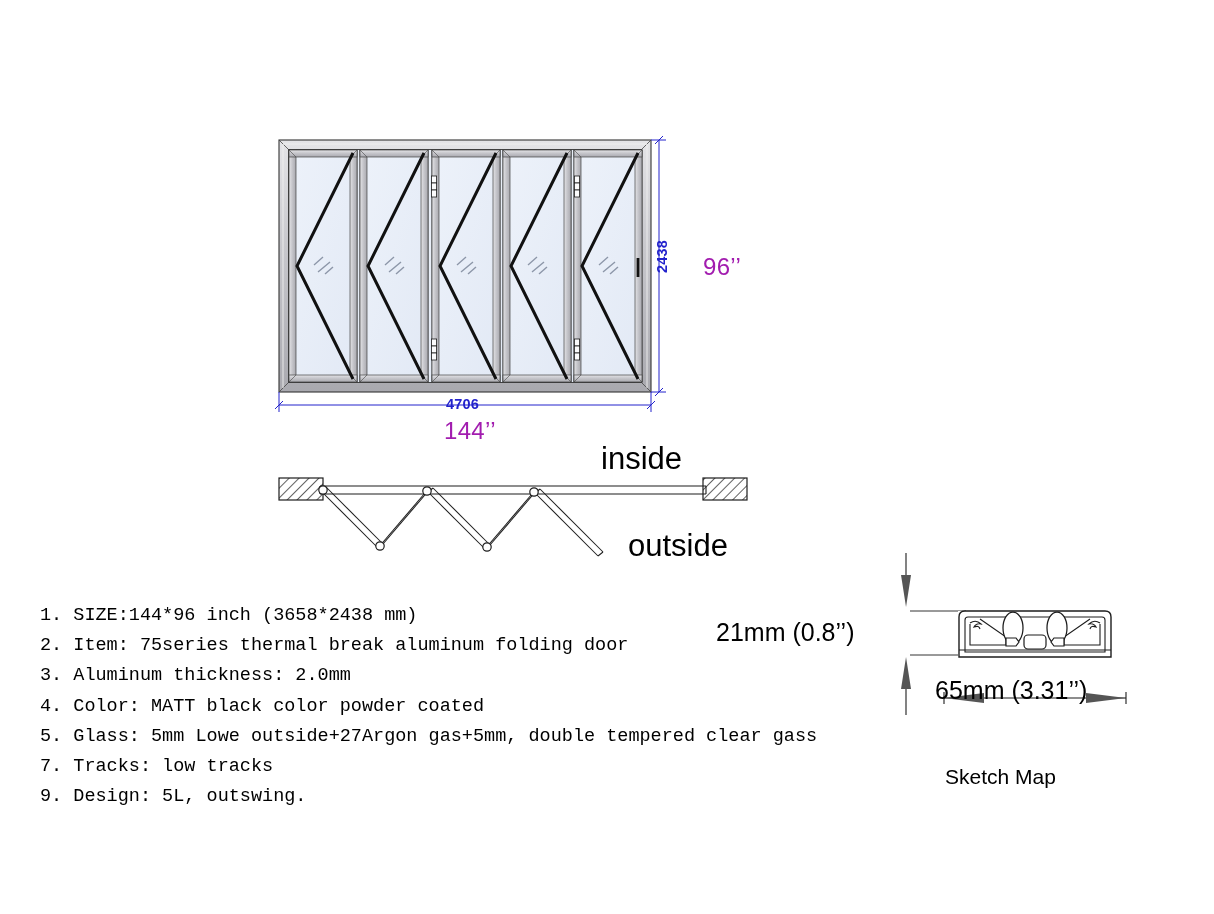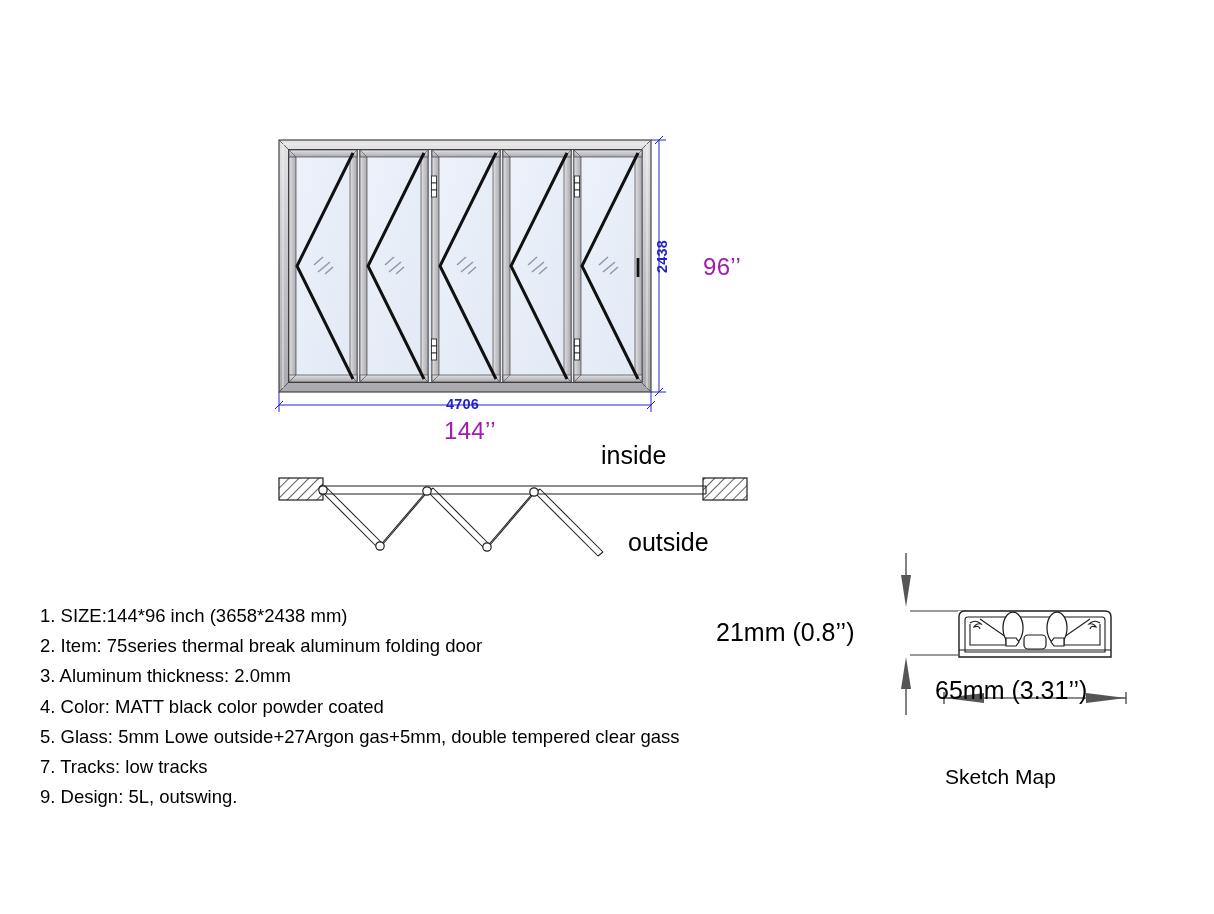--- a/index.html
+++ b/index.html
@@ -24,32 +24,33 @@
   
   .spec-list {
     position: absolute;
     left: 40px;
     top: 601px;
     width: 760px;
     font-size: 18.5px;
     line-height: 30.2px;
     color: #000;
     white-space: nowrap;
+    font-family: Liberation Mono, monospace;
   }
   .spec-line { height: 30.2px; }
 
   .dim-imperial {
     position: absolute;
     font-size: 24px;
     color: #a21caf;
     letter-spacing: 0.3px;
   }
   .side-label {
     position: absolute;
-    font-size: 25px;
+    font-size: 31px;
     color: #000;
   }
   .sketch-dim {
     position: absolute;
     font-size: 25px;
     color: #000;
     white-space: nowrap;
   }
   .sketch-title {
     position: absolute;

